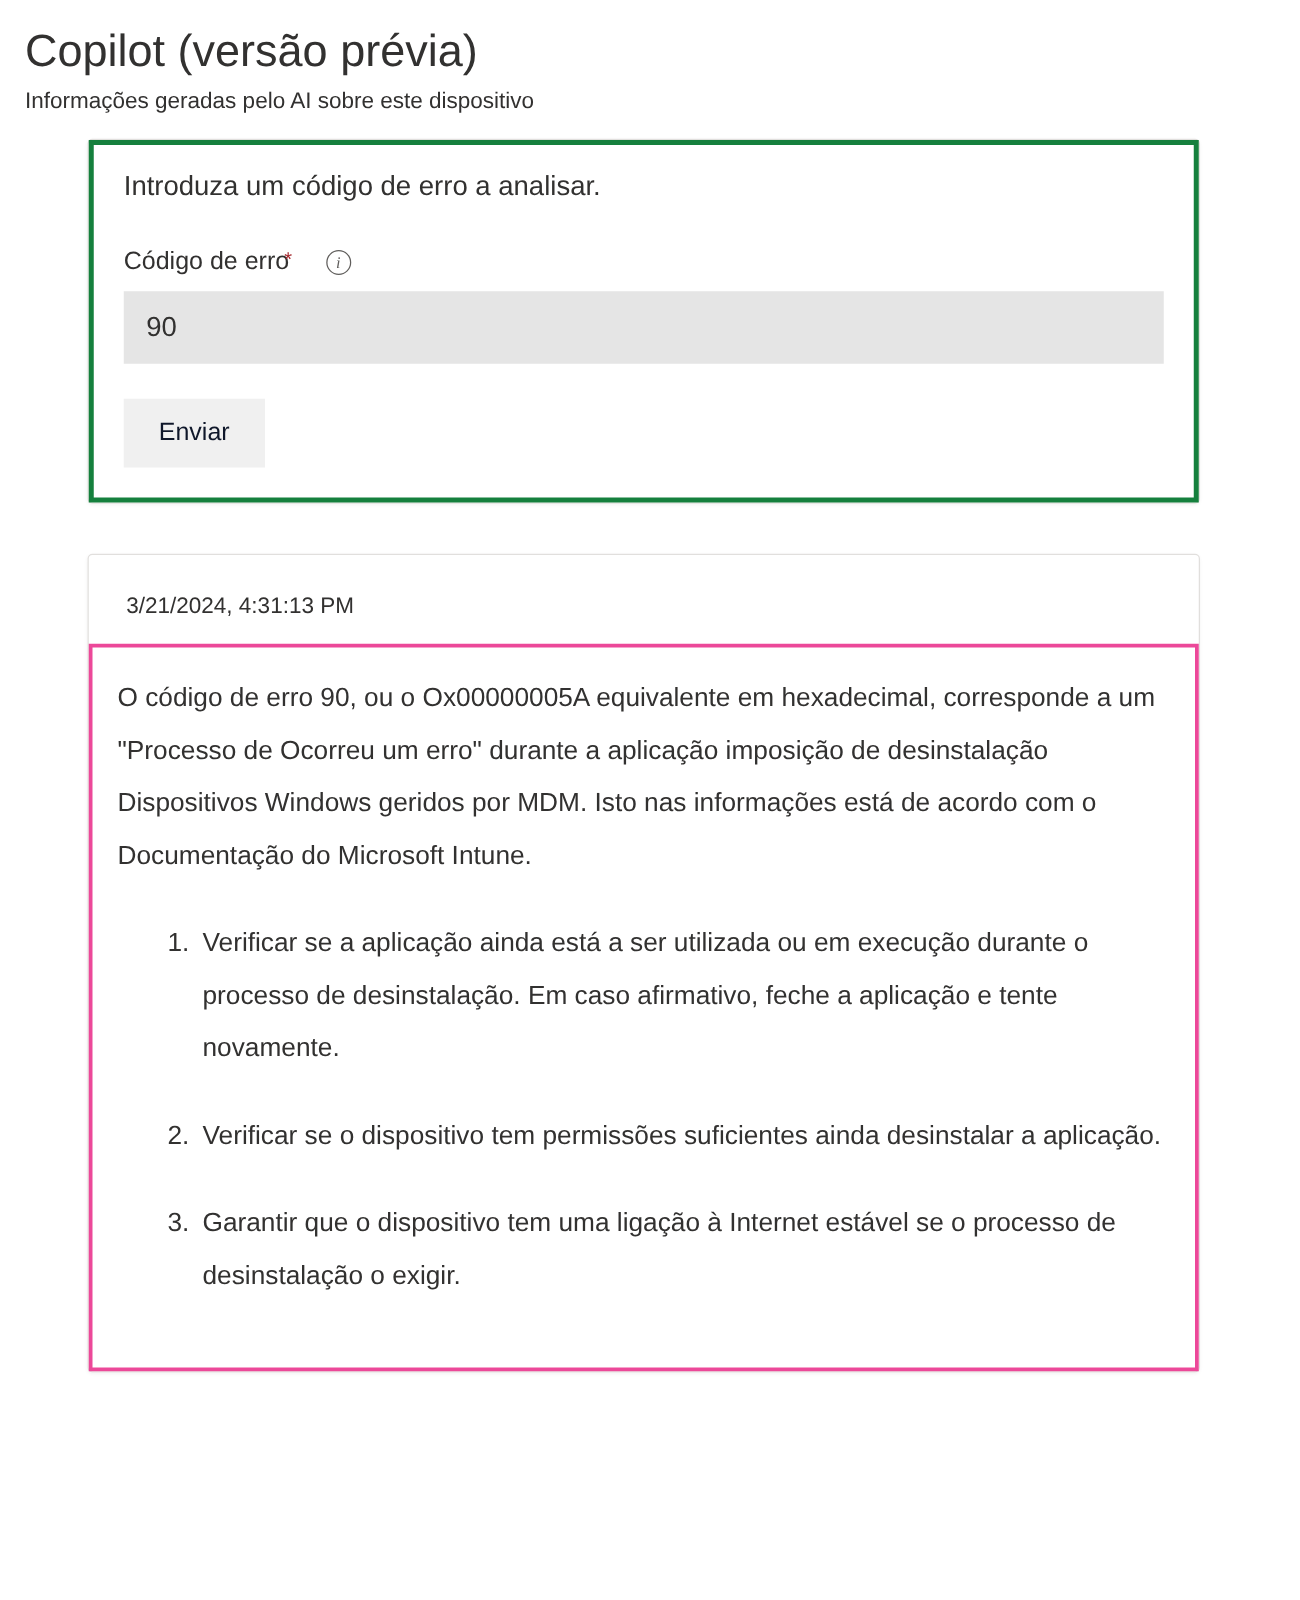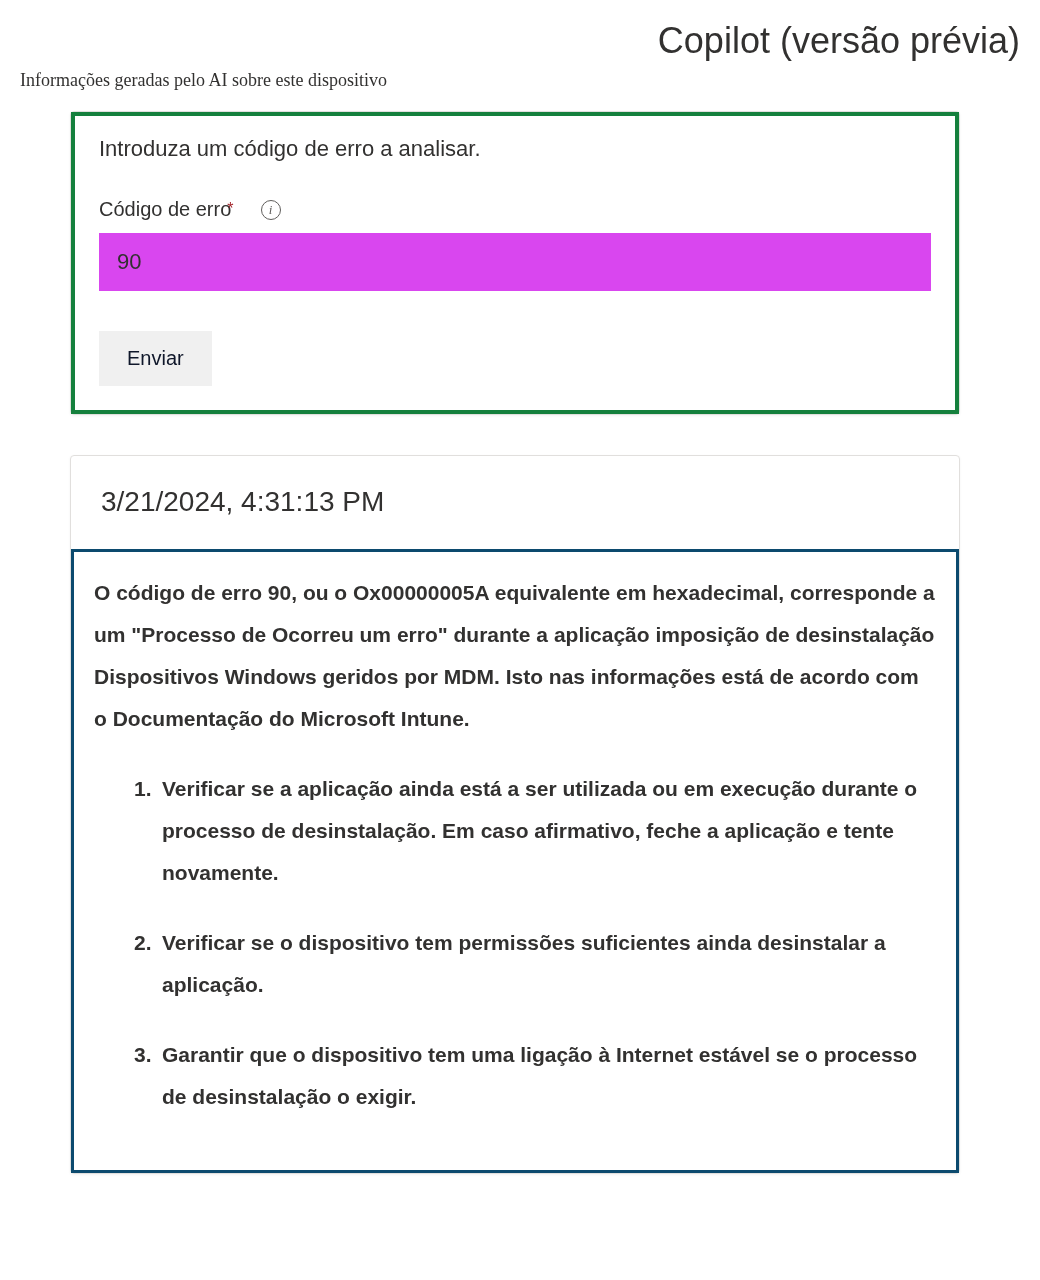--- a/index.html
+++ b/index.html
@@ -12,28 +12,26 @@
       background: #ffffff;
       color: #323130;
       padding: 20px;
       width: 1040px;
     }
     .page-title {
       font-size: 36px;
       font-weight: 400;
       color: #323130;
       margin-bottom: 8px;
-      text-align: right;
     }
     .page-subtitle {
       font-size: 18px;
       color: #323130;
       font-weight: 400;
       margin-bottom: 20px;
-      font-family: Liberation Serif, serif;
     }
     .card {
       border: 1px solid #e1dfdd;
       border-radius: 4px;
       margin-left: 50px;
       margin-right: 60px;
       margin-bottom: 40px;
       box-shadow: 0 1px 3px rgba(0,0,0,0.05);
     }
     .highlight-box {
@@ -73,54 +71,53 @@
       align-items: center;
       justify-content: center;
       font-size: 13px;
       color: #605e5c;
       font-style: italic;
       font-family: Georgia, serif;
       cursor: pointer;
     }
     .text-input {
       width: 100%;
-      background: #d946ef;
+      background: #e5e5e5;
       border: none;
       padding: 16px 18px;
       font-size: 22px;
       color: #323130;
-      margin-bottom: 40px;
+      margin-bottom: 28px;
       outline: none;
     }
     .submit-button {
       background: #f0f0f0;
       border: none;
       padding: 16px 28px;
       font-size: 20px;
       color: #0f172a;
       cursor: pointer;
     }
     .response-card {
       border: 1px solid #e1dfdd;
       border-radius: 4px;
       margin-left: 50px;
       margin-right: 60px;
       padding-top: 30px;
       box-shadow: 0 1px 3px rgba(0,0,0,0.05);
     }
     .timestamp {
-      font-size: 28px;
+      font-size: 18px;
       color: #323130;
       padding-left: 30px;
-      margin-bottom: 31px;
+      margin-bottom: 20px;
     }
     .response-highlight {
-      border: 3px solid #0c4a6e;
+      border: 3px solid #ec4899;
       padding: 20px 20px 24px 20px;
-      font-weight: bold;
     }
     .response-text {
       font-size: 21px;
       line-height: 2.0;
       color: #323130;
     }
     .response-para {
       margin-bottom: 28px;
     }
     .response-list {

